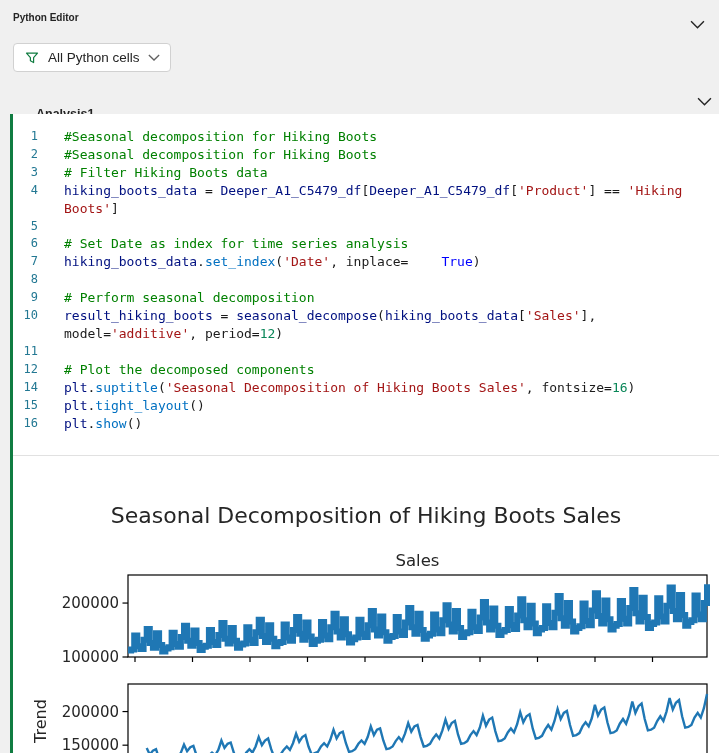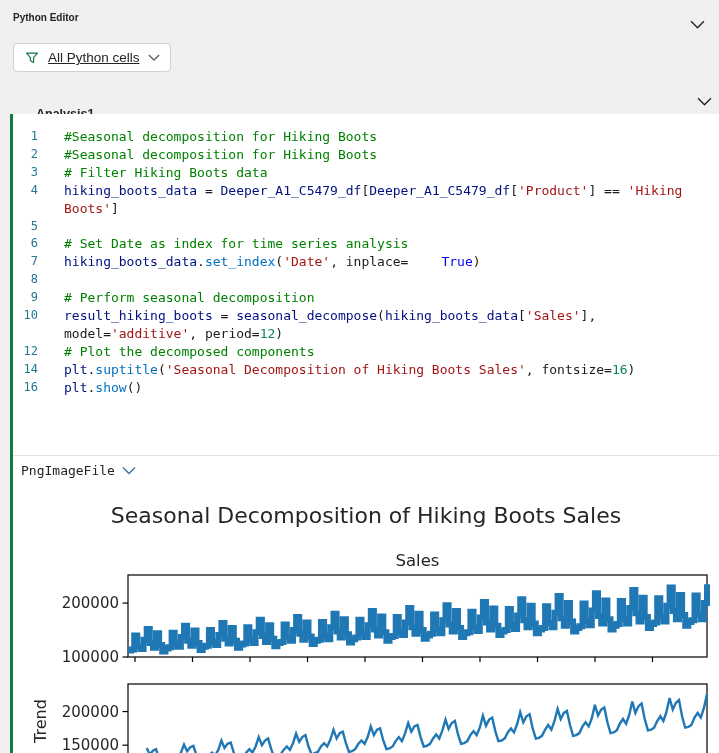--- a/index.html
+++ b/index.html
@@ -9,21 +9,21 @@
   }
   
   .panel-title{position:absolute;left:13px;top:12px;font-size:10px;font-weight:600;color:#242424;}
   .chev{display:inline-block;}
   .panel-chev{position:absolute;left:690px;top:15px;color:#242424;cursor:pointer;}
   
   .filter-btn{
     position:absolute;left:13px;top:43px;height:29px;
     display:inline-flex;align-items:center;gap:8px;padding:0 10px;
     background:#ffffff;border:1px solid #d1d1d1;border-radius:4px;
-    font-family:"Liberation Sans",sans-serif;font-size:13.5px;color:#242424;cursor:pointer;text-decoration:underline;
+    font-family:"Liberation Sans",sans-serif;font-size:13.5px;color:#242424;cursor:pointer;
   }
   
   .cell-header{position:absolute;left:0;top:86px;width:719px;height:24px;cursor:pointer;}
   .cell-name{position:absolute;left:36px;top:4px;font-size:12.5px;font-weight:700;color:#242424;margin-top:17px;}
   .cell-chev{position:absolute;left:697px;top:6px;color:#242424;}
   
   .cell{
     position:absolute;left:10px;right:0;top:114px;bottom:0;
     background:#ffffff;border-left:3px solid #107C41;
   }
@@ -120,41 +120,41 @@
       </div>
       <div class="row">
         <span class="ln">9</span>
         <div class="src"><span class="tok-cm"># Perform seasonal decomposition</span></div>
       </div>
       <div class="row">
         <span class="ln">10</span>
         <div class="src"><span class="tok-id">result_hiking_boots</span><span class="tok-pl"> = </span><span class="tok-id">seasonal_decompose</span><span class="tok-pl">(</span><span class="tok-id">hiking_boots_data</span><span class="tok-pl">[</span><span class="tok-st">'Sales'</span><span class="tok-pl">], model=</span><span class="tok-st">'additive'</span><span class="tok-pl">, period=</span><span class="tok-nu">12</span><span class="tok-pl">)</span></div>
       </div>
       <div class="row">
+        <span class="ln">11</span>
+        <div class="src"></div>
+      </div>
+      <div class="row">
         <span class="ln">12</span>
         <div class="src"><span class="tok-cm"># Plot the decomposed components</span></div>
       </div>
       <div class="row">
         <span class="ln">14</span>
         <div class="src"><span class="tok-id">plt</span><span class="tok-pl">.</span><span class="tok-fn">suptitle</span><span class="tok-pl">(</span><span class="tok-st">'Seasonal Decomposition of Hiking Boots Sales'</span><span class="tok-pl">, fontsize=</span><span class="tok-nu">16</span><span class="tok-pl">)</span></div>
       </div>
       <div class="row">
+        <span class="ln">15</span>
+        <div class="src"><span class="tok-id">plt</span><span class="tok-pl">.</span><span class="tok-fn">tight_layout</span><span class="tok-pl">()</span></div>
+      </div>
+      <div class="row">
         <span class="ln">16</span>
         <div class="src"><span class="tok-id">plt</span><span class="tok-pl">.</span><span class="tok-fn">show</span><span class="tok-pl">()</span></div>
       </div>
     </div>
   <div class="sep"></div>
-  <div class="out-header">
-    <span>PngImageFile</span>
-    <span class="out-chev" style="display:inline-flex;">
-      <svg width="14" height="9" viewBox="0 0 14 8">
-          <path d="M1 1 L7 7 L13 1" fill="none" stroke="currentColor" stroke-width="1.3"></path>
-        </svg>
-    </span>
-  </div>
   <div class="fig">
     <svg id="figsvg" width="706" height="273">
         <text x="353" y="43" text-anchor="middle" font-size="22" fill="#262626" font-family="&quot;DejaVu Sans&quot;, sans-serif">Seasonal Decomposition of Hiking Boots Sales</text>
         <rect x="115" y="95" width="579" height="82" fill="none" stroke="#000000" stroke-width="1.2"></rect>
         <text x="404.5" y="86" text-anchor="middle" font-size="16.5" fill="#262626" font-family="&quot;DejaVu Sans&quot;, sans-serif">Sales</text>
         <line x1="109.5" x2="115" y1="123.05263157894737" y2="123.05263157894737" stroke="#000000" stroke-width="1.2"></line>
         <text x="106" y="128.05263157894737" text-anchor="end" font-size="15" fill="#262626" font-family="&quot;DejaVu Sans&quot;, sans-serif">200000</text>
         <line x1="109.5" x2="115" y1="177" y2="177" stroke="#000000" stroke-width="1.2"></line>
         <text x="106" y="182" text-anchor="end" font-size="15" fill="#262626" font-family="&quot;DejaVu Sans&quot;, sans-serif">100000</text>
         <line x1="122" x2="122" y1="177" y2="182" stroke="#000000" stroke-width="1.2"></line>

